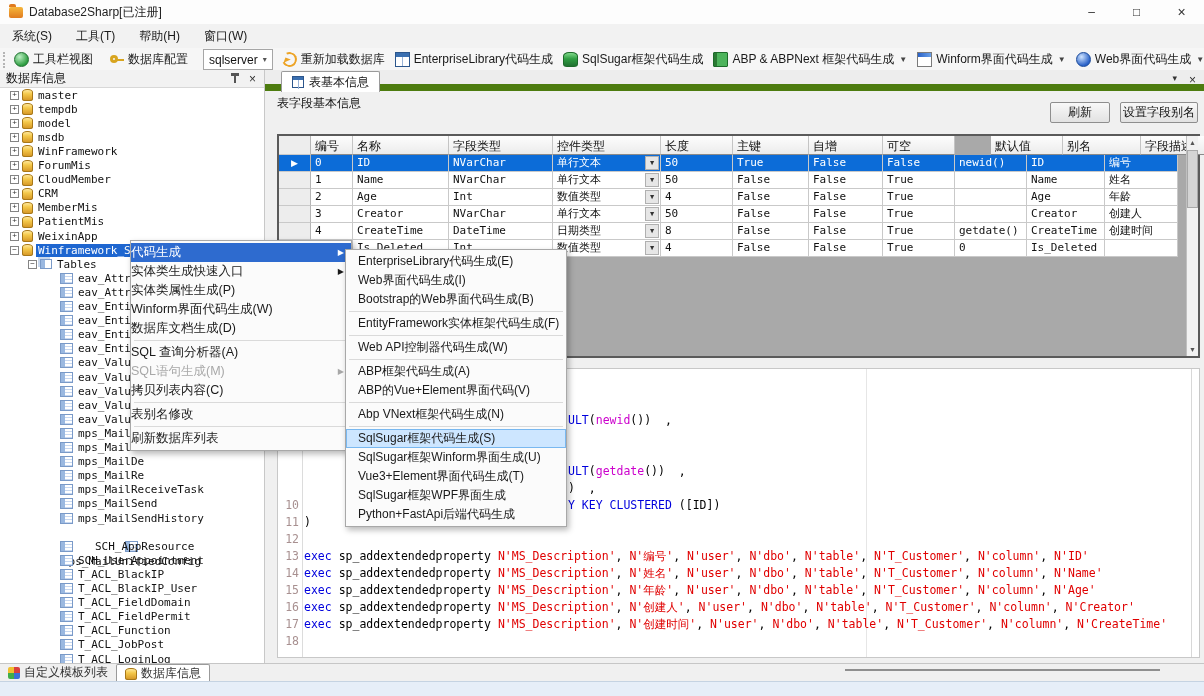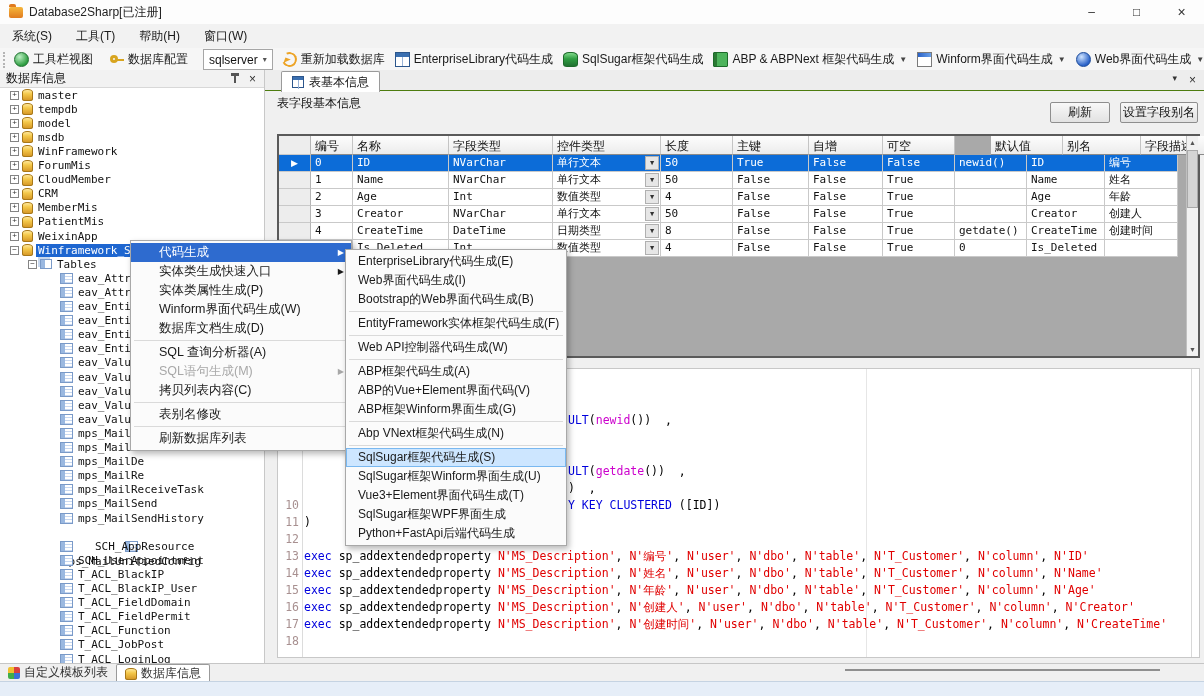--- a/index.html
+++ b/index.html
@@ -57,21 +57,21 @@
   .trow.sel .lbl{background:#1e66d0;color:#fff;}
   
   #btabs{left:0;top:663px;width:1204px;height:18px;background:#f0f0f0;border-top:1px solid #c6c6c6;display:flex;align-items:flex-start;box-sizing:border-box;}
   .btab{display:flex;align-items:center;gap:4px;height:17px;padding:0 8px;font-size:12px;color:#333;}
   .btab.active{background:#fff;border:1px solid #9a9a9a;border-bottom:none;border-radius:2px 2px 0 0;}
   .i-pinwheel{width:12px;height:12px;background:conic-gradient(#d84040 0 25%,#3a6fd8 0 50%,#3fae49 0 75%,#f0c030 0);border-radius:2px;flex:none;}
   .i-db-y2{width:12px;height:12px;background:linear-gradient(180deg,#ffe89a,#f4c84a 40%,#d89a28);border:1px solid #a87818;border-radius:5px 5px 3px 3px/3px 3px 2px 2px;box-sizing:border-box;flex:none;}
   #hline{left:845px;top:669px;width:315px;height:2px;background:#8f8f8f;}
   #statusbar{left:0;top:681px;width:1204px;height:15px;background:#e6eef8;border-top:1px solid #c5d3e2;}
   
-  #tabstrip{left:265px;top:70px;width:939px;height:21px;background:#ededed;border-bottom:1px solid #4d7c0f;box-sizing:border-box;}
+  #tabstrip{left:265px;top:70px;width:939px;height:21px;background:#ededed;border-bottom:7px solid #4d7c0f;box-sizing:border-box;}
   #doctab{position:absolute;left:16px;top:1px;height:20px;background:#fff;border:1px solid #9a9a9a;border-bottom:none;display:flex;align-items:center;gap:5px;padding:0 10px;border-radius:2px 2px 0 0;}
   .i-gridtab{width:12px;height:12px;background:linear-gradient(180deg,#3a6fb0 0 3px,#fff 3px);border:1px solid #2c568c;box-sizing:border-box;position:relative;flex:none;}
   .i-gridtab:after{content:"";position:absolute;left:5px;top:3px;width:1px;height:9px;background:#9ab4d8;}
   #paneicons{position:absolute;right:8px;top:3px;display:flex;gap:12px;color:#333;}
   #seclabel{left:277px;top:95px;font-size:12px;color:#111;}
   .pbtn{height:21px;background:linear-gradient(180deg,#f8f8f8,#e2e2e2);border:1px solid #8e8e8e;border-radius:2px;font-size:12px;display:flex;align-items:center;justify-content:center;box-sizing:border-box;}
   #btn-refresh{left:1050px;top:102px;width:60px;}
   #btn-alias{left:1120px;top:102px;width:78px;}
   
   #grid{left:277px;top:134px;width:923px;height:224px;background:#a9a9a9;border:2px solid #5a5a5a;box-sizing:border-box;}
@@ -89,21 +89,21 @@
   
   #code{left:277px;top:368px;width:923px;height:290px;background:#fff;border:1px solid #c8c8c8;box-sizing:border-box;overflow:hidden;font-family:"DejaVu Sans Mono",monospace;font-size:11.5px;}
   #code .gutsep{position:absolute;left:24px;top:0;width:1px;height:100%;background:#dcdcdc;}
   #code .guide{position:absolute;left:588px;top:0;width:1px;height:100%;background:#e6e6e6;}
   #code .vscroll{position:absolute;left:913px;top:0;width:1px;height:100%;background:#d8d8d8;}
   .cl{position:absolute;height:17px;line-height:17px;white-space:pre;}
   .cl .num{position:absolute;left:0;width:21px;text-align:right;color:#a89090;}
   .kw{color:#0000dd;} .str{color:#e00000;} .fn{color:#cc00cc;} .pl{color:#000;}
   
   .menu{background:#fbfbfb;border:1px solid #a8a8a8;box-shadow:2px 3px 6px rgba(0,0,0,.28);padding:2px 0;box-sizing:border-box;z-index:50;}
-  .mi{height:19px;line-height:19px;padding-left:28px;position:relative;white-space:nowrap;overflow:hidden;font-size:12.5px;color:#1a1a1a;}
+  .mi{height:19px;line-height:19px;position:relative;white-space:nowrap;overflow:hidden;font-size:12.5px;color:#1a1a1a;}
   .mi .arr{position:absolute;right:7px;top:0;font-size:8px;}
   .mi.hl{background:#2e6bcf;color:#fff;}
   .mi.dis{color:#a8a8a8;}
   .mi.hl2{background:#cde6ff;outline:1px solid #79b8f0;outline-offset:-1px;}
   .msep{height:5px;position:relative;}
   .msep:after{content:"";position:absolute;left:3px;right:3px;top:2px;height:1px;background:#dadada;}
   #ctxmenu{left:130px;top:240px;width:222px;}
   #submenu{left:345px;top:249px;width:222px;z-index:51;}
   #submenu .mi{padding-left:12px;font-size:12px;}
 </style>
@@ -535,21 +535,20 @@
     <div class="mi">EnterpriseLibrary代码生成(E)</div>
     <div class="mi">Web界面代码生成(I)</div>
     <div class="mi">Bootstrap的Web界面代码生成(B)</div>
     <div class="msep"></div>
     <div class="mi">EntityFramework实体框架代码生成(F)</div>
     <div class="msep"></div>
     <div class="mi">Web API控制器代码生成(W)</div>
     <div class="msep"></div>
     <div class="mi">ABP框架代码生成(A)</div>
     <div class="mi">ABP的Vue+Element界面代码(V)</div>
-    <div class="mi">ABP框架Winform界面生成(G)</div>
     <div class="msep"></div>
     <div class="mi">Abp VNext框架代码生成(N)</div>
     <div class="msep"></div>
     <div class="mi hl2">SqlSugar框架代码生成(S)</div>
     <div class="mi">SqlSugar框架Winform界面生成(U)</div>
     <div class="mi">Vue3+Element界面代码生成(T)</div>
     <div class="mi">SqlSugar框架WPF界面生成</div>
     <div class="mi">Python+FastApi后端代码生成</div>
   </div>
 

